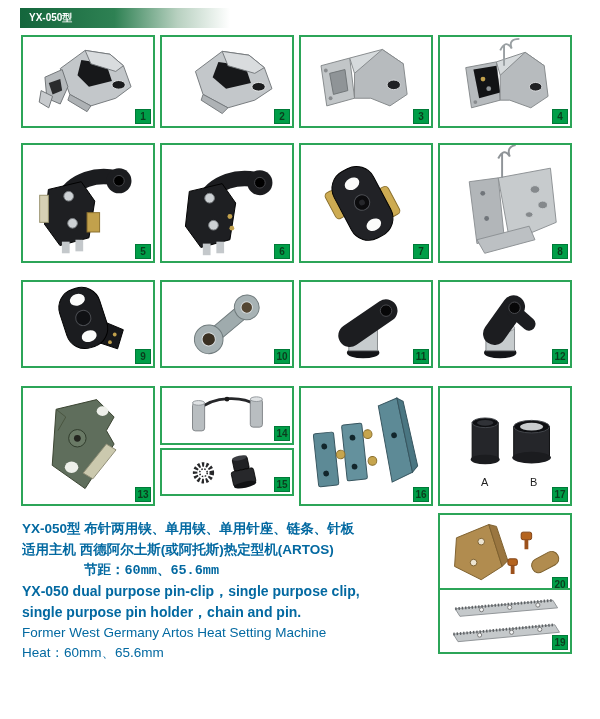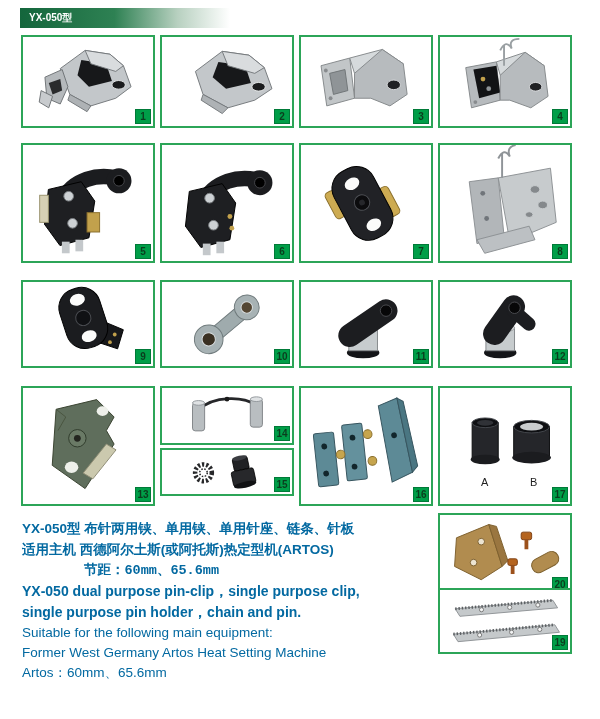--- a/index.html
+++ b/index.html
@@ -320,18 +320,17 @@
     </svg>
     <span class="badge">19</span>
   </div>
 
   <div class="desc">
     <div class="cn">YX-050型 布针两用铗、单用铗、单用针座、链条、针板</div>
     <div class="cn">适用主机 西德阿尔土斯(或阿托斯)热定型机(ARTOS)</div>
     <div class="cn indent">节距：60mm、65.6mm</div>
     <div class="en-bold">YX-050 dual purpose pin-clip，single purpose clip,</div>
     <div class="en-bold">single purpose pin holder，chain and pin.</div>
-    <div class="en">Suitable for the following main equipment:</div>
     <div class="en">Former West Germany Artos Heat Setting Machine</div>
-    <div class="en">Artos：60mm、65.6mm</div>
+    <div class="en">Heat：60mm、65.6mm</div>
   </div>
 
 </div>
 
 </body></html>

